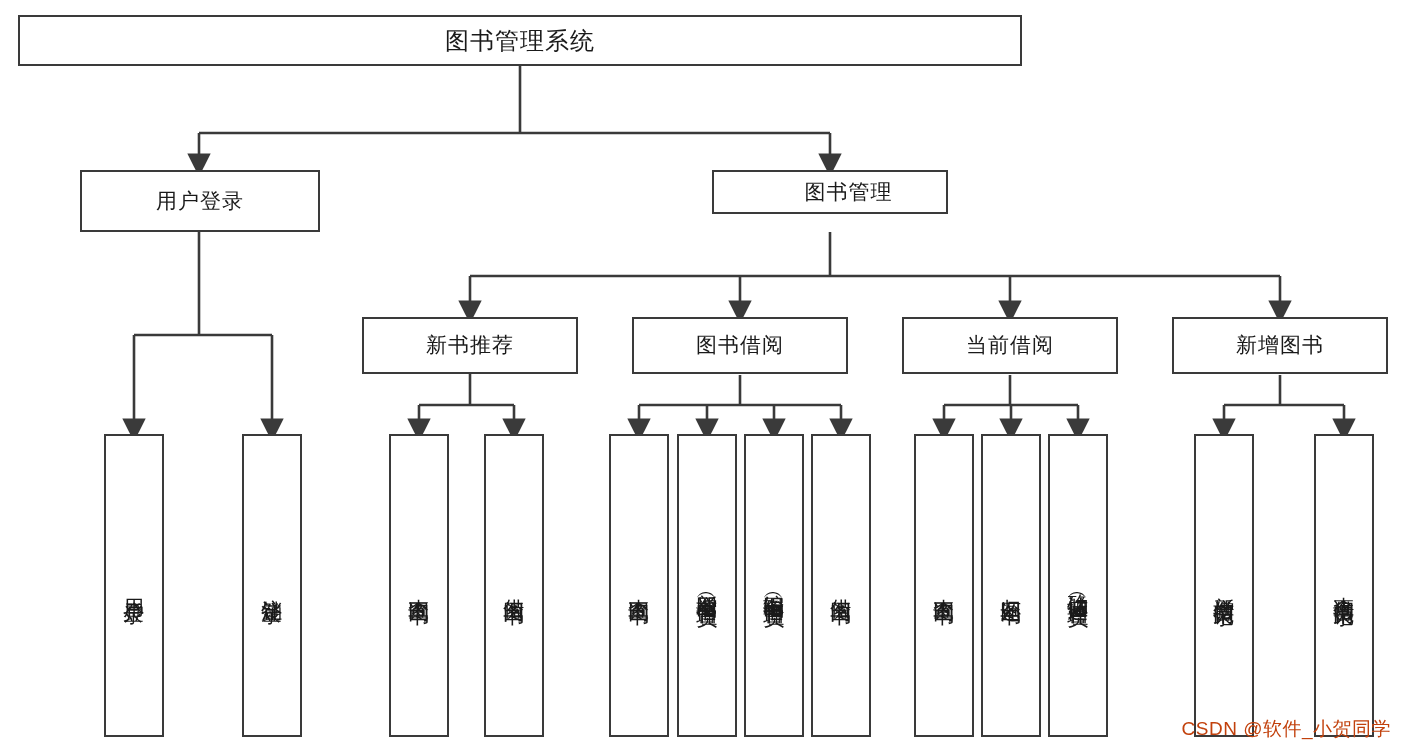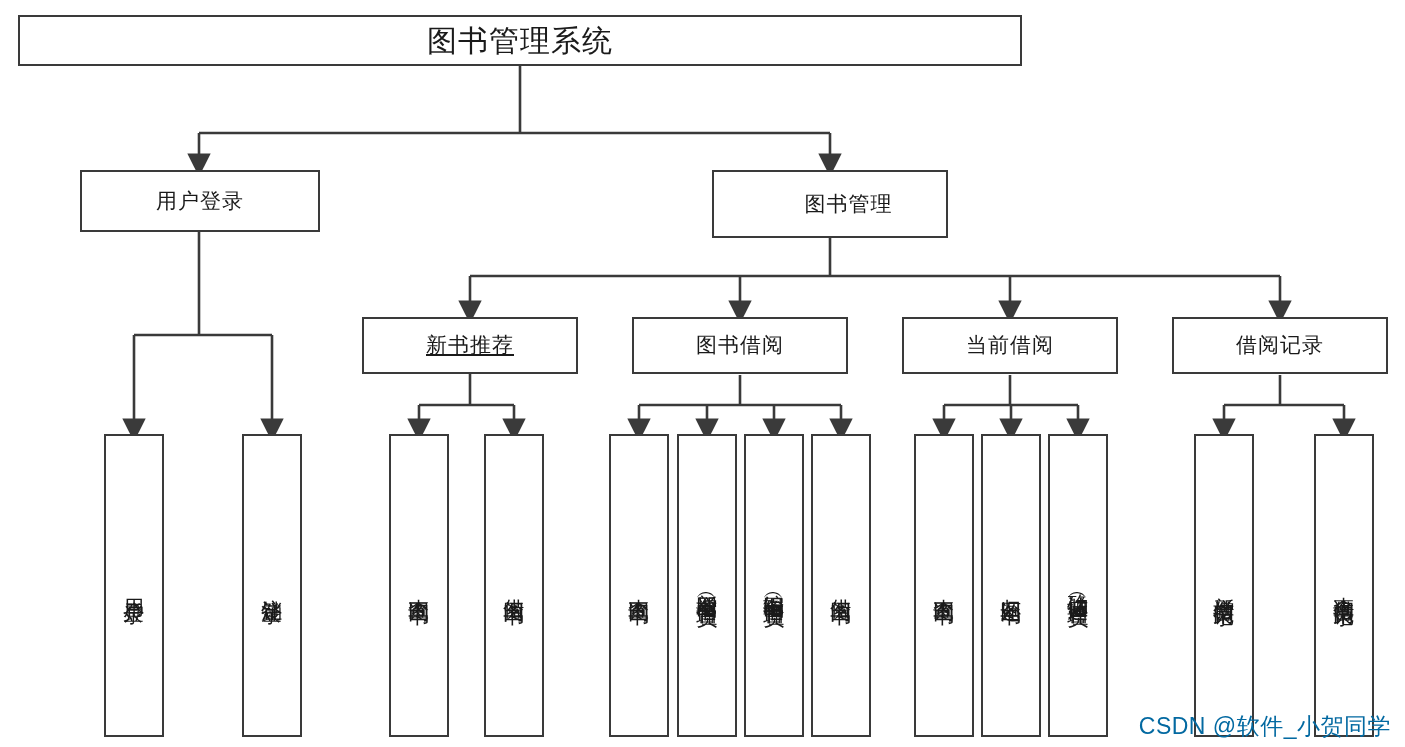--- a/index.html
+++ b/index.html
@@ -24,21 +24,21 @@
     align-items: center;
     justify-content: center;
     color: #1a1a1a;
   }
   .node .label {
     font-size: 21px;
     line-height: 1.25;
     letter-spacing: 1px;
     white-space: nowrap;
   }
-  .node.root .label { font-size: 30px; }
+  .node.root .label { font-size: 24px; }
   .node.leaf {
     align-items: center;
   }
   .node.leaf .label {
     writing-mode: vertical-rl;
     text-orientation: upright;
     font-size: 21px;
     line-height: 1.12;
     letter-spacing: 2px;
     white-space: normal;
@@ -49,22 +49,22 @@
     left: 0;
     top: 0;
     width: 1405px;
     height: 747px;
     pointer-events: none;
   }
   .watermark {
     position: absolute;
     right: 14px;
     bottom: 5px;
-    font-size: 23px;
-    color: #0369a1;
+    font-size: 19px;
+    color: #c2410c;
     letter-spacing: 0.5px;
     white-space: nowrap;
     user-select: none;
   }
 </style>
 </head>
 <body>
 
 <div id="canvas">
 
@@ -118,35 +118,35 @@
     </g>
   </svg>
 
   <div class="node root" style="left:18px; top:15px; width:1004px; height:51px;">
     <span class="label">图书管理系统</span>
   </div>
 
   <div class="node" style="left:80px; top:170px; width:240px; height:62px;">
     <span class="label">用户登录</span>
   </div>
-  <div class="node" style="left:712px; top:170px; width:236px; height:68px;padding-left:37px;">
+  <div class="node" style="left:712px; top:170px; width:236px; height:44px;padding-left:37px;">
     <span class="label">图书管理</span>
   </div>
 
-  <div class="node" style="left:362px; top:317px; width:216px; height:57px;text-decoration:underline;">
+  <div class="node" style="left:362px; top:317px; width:216px; height:57px;">
     <span class="label">新书推荐</span>
   </div>
   <div class="node" style="left:632px; top:317px; width:216px; height:57px;align-items:center;">
     <span class="label">图书借阅</span>
   </div>
   <div class="node" style="left:902px; top:317px; width:216px; height:57px;justify-content:center;">
     <span class="label">当前借阅</span>
   </div>
   <div class="node" style="left:1172px; top:317px; width:216px; height:57px;">
-    <span class="label">借阅记录</span>
+    <span class="label">新增图书</span>
   </div>
 
   <div class="node leaf" style="left:104px; top:434px; width:60px; height:303px;">
     <span class="label">用户登录</span>
   </div>
   <div class="node leaf" style="left:242px; top:434px; width:60px; height:303px;">
     <span class="label">注销登录</span>
   </div>
 
   <div class="node leaf" style="left:389px; top:434px; width:60px; height:303px;">

